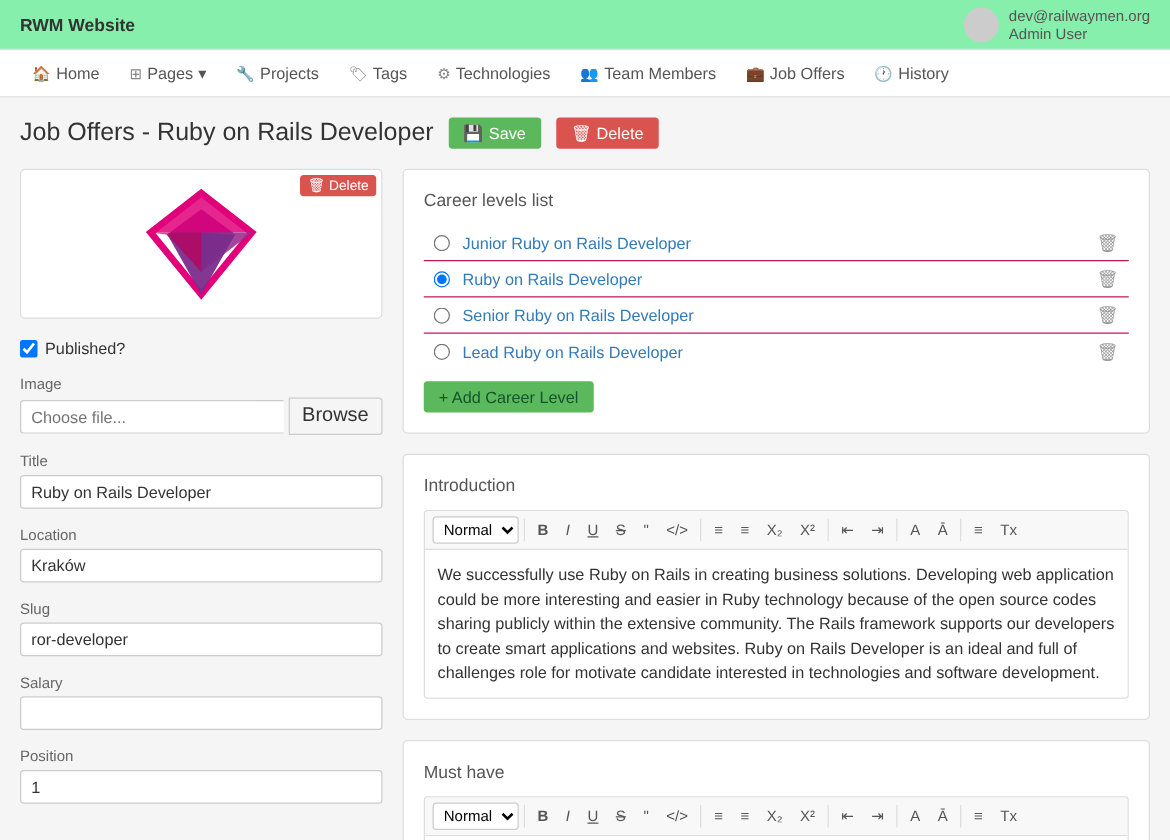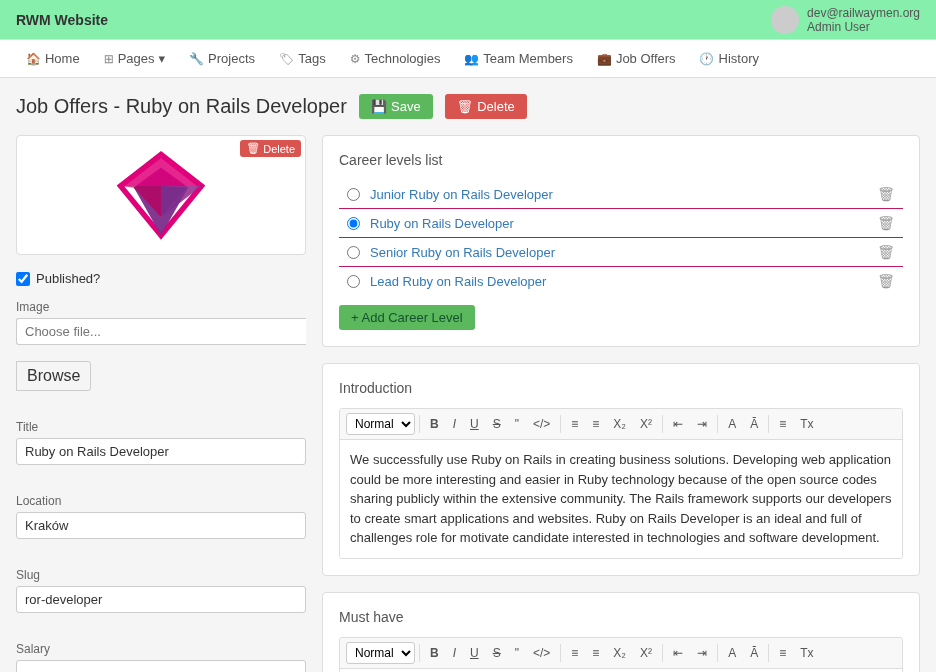--- a/index.html
+++ b/index.html
@@ -28,28 +28,28 @@
     .left-panel { width: 290px; flex-shrink: 0; }
     .right-panel { flex: 1; }
 
     
     .image-area { background: #fff; border: 1px solid #ddd; border-radius: 4px; padding: 8px; margin-bottom: 16px; position: relative; display: flex; align-items: center; justify-content: center; min-height: 120px; }
     .delete-badge { position: absolute; top: 4px; right: 4px; background: #d9534f; color: #fff; font-size: 11px; padding: 2px 6px; border-radius: 3px; cursor: pointer; display: flex; align-items: center; gap: 3px; }
 
     
     .ruby-logo { width: 90px; height: 90px; }
 
-    .field-group { margin-bottom: 29px; }
+    .field-group { margin-bottom: 14px; }
     .field-label { font-size: 12px; color: #666; margin-bottom: 4px; display: block; }
     .field-input { width: 100%; border: 1px solid #ccc; border-radius: 3px; padding: 5px 8px; font-size: 13px; color: #333; background: #fff; }
 
     .published-row { display: flex; align-items: center; gap: 6px; margin-bottom: 14px; font-size: 13px; color: #333; }
     .published-row input[type=checkbox] { width: 14px; height: 14px; }
 
-    .file-row { display: flex; align-items: flex-start; gap: 16px; flex-direction: column; }
+    .file-row { display: flex; align-items: center; gap: 4px; }
     .file-row input { flex: 1; border-radius: 3px 0 0 3px; border-right: none; }
     .btn-browse { background: #f5f5f5; border: 1px solid #ccc; padding: 5px 10px; border-radius: 0 3px 3px 0; cursor: pointer; font-size: 16px; color: #333; }
 
     
     .section-box { background: #fff; border: 1px solid #ddd; border-radius: 4px; margin-bottom: 16px; padding: 16px; }
     .section-title { font-size: 14px; color: #555; margin-bottom: 12px; }
 
     
     .career-item { display: flex; align-items: center; gap: 10px; padding: 6px 8px; border-bottom: 1px solid #be185d; }
     .career-item:last-of-type { border-bottom: none; }

